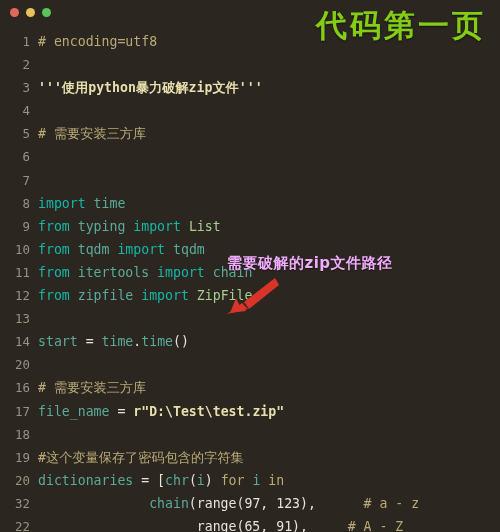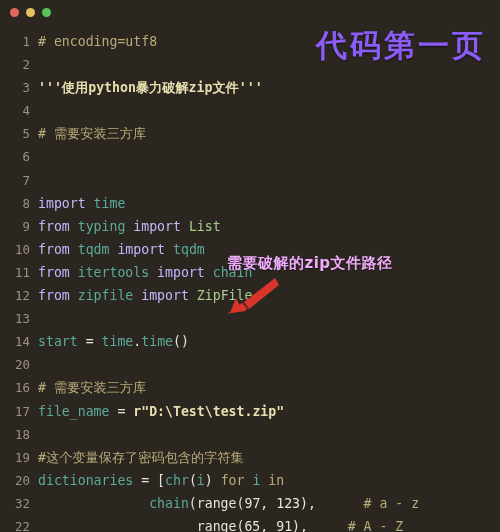--- a/index.html
+++ b/index.html
@@ -35,22 +35,22 @@
     border-radius: 50%;
     display: block;
   }
   .dot-close  { background: #e0695f; }
   .dot-min    { background: #e6c15c; }
   .dot-max    { background: #5bc45b; }
 
   .page-title {
     position: absolute;
     right: 14px;
-    top: 30px;
-    color: #8b5cf6;
+    top: 10px;
+    color: #84cc16;
     font-family: "DejaVu Sans", "Liberation Sans", sans-serif;
     font-size: 31px;
     font-weight: bold;
     letter-spacing: 3px;
     line-height: 1;
     text-shadow: 0 1px 2px rgba(0,0,0,.55);
     white-space: nowrap;
   }
 
   .code-area {
@@ -76,21 +76,21 @@
   }
   .codetext {
     color: #e8e4d8;
     white-space: pre;
     overflow: hidden;
   }
 
   
   .c-com   { color: #b9ab77; }
   .c-str   { color: #e8dfae; font-weight: bold; }
-  .c-kw    { color: #c4b5fd; }
+  .c-kw    { color: #14b8a6; }
   .c-var   { color: #5aab9a; }
   .c-mod   { color: #5aab9a; }
   .c-cls   { color: #a8cf8e; }
   .c-plain { color: #e8e4d8; }
   .c-call  { color: #5aab9a; }
 
   .annotation {
     position: absolute;
     left: 227px;
     top: 254px;

